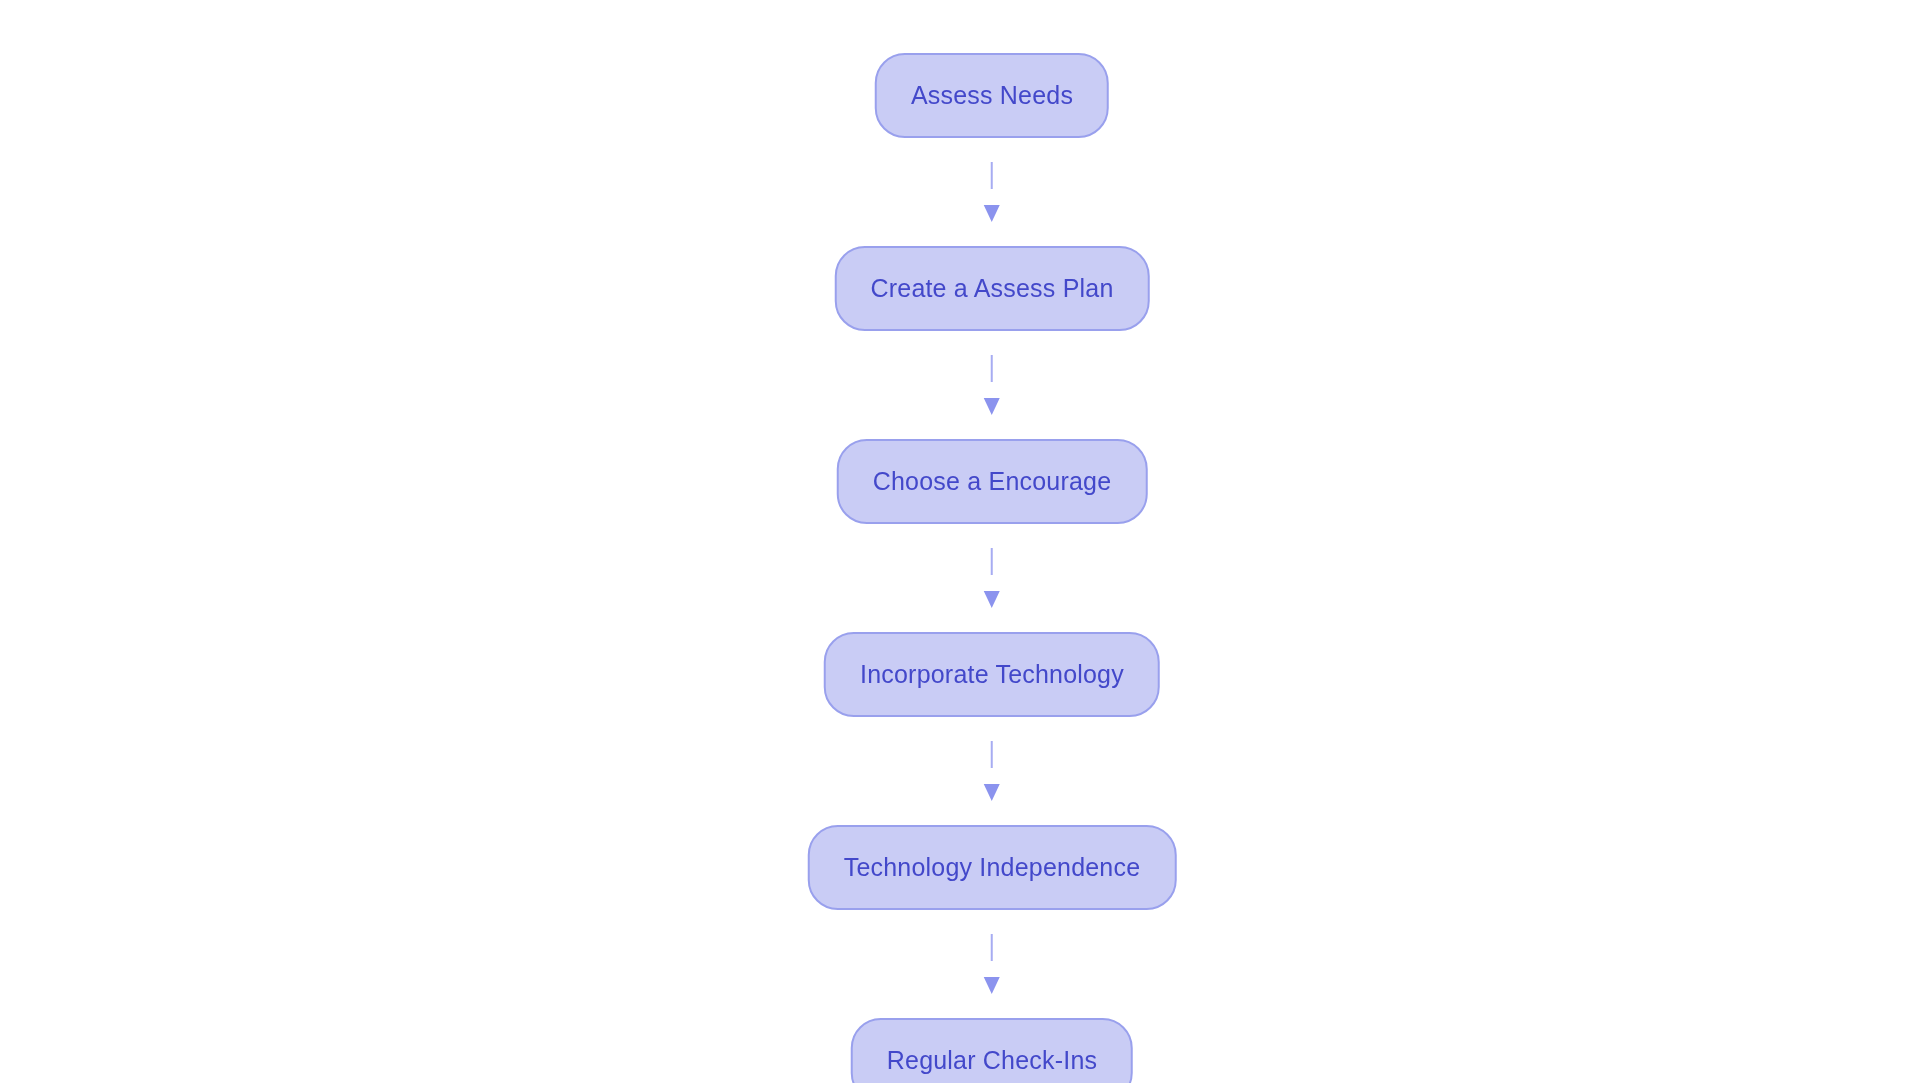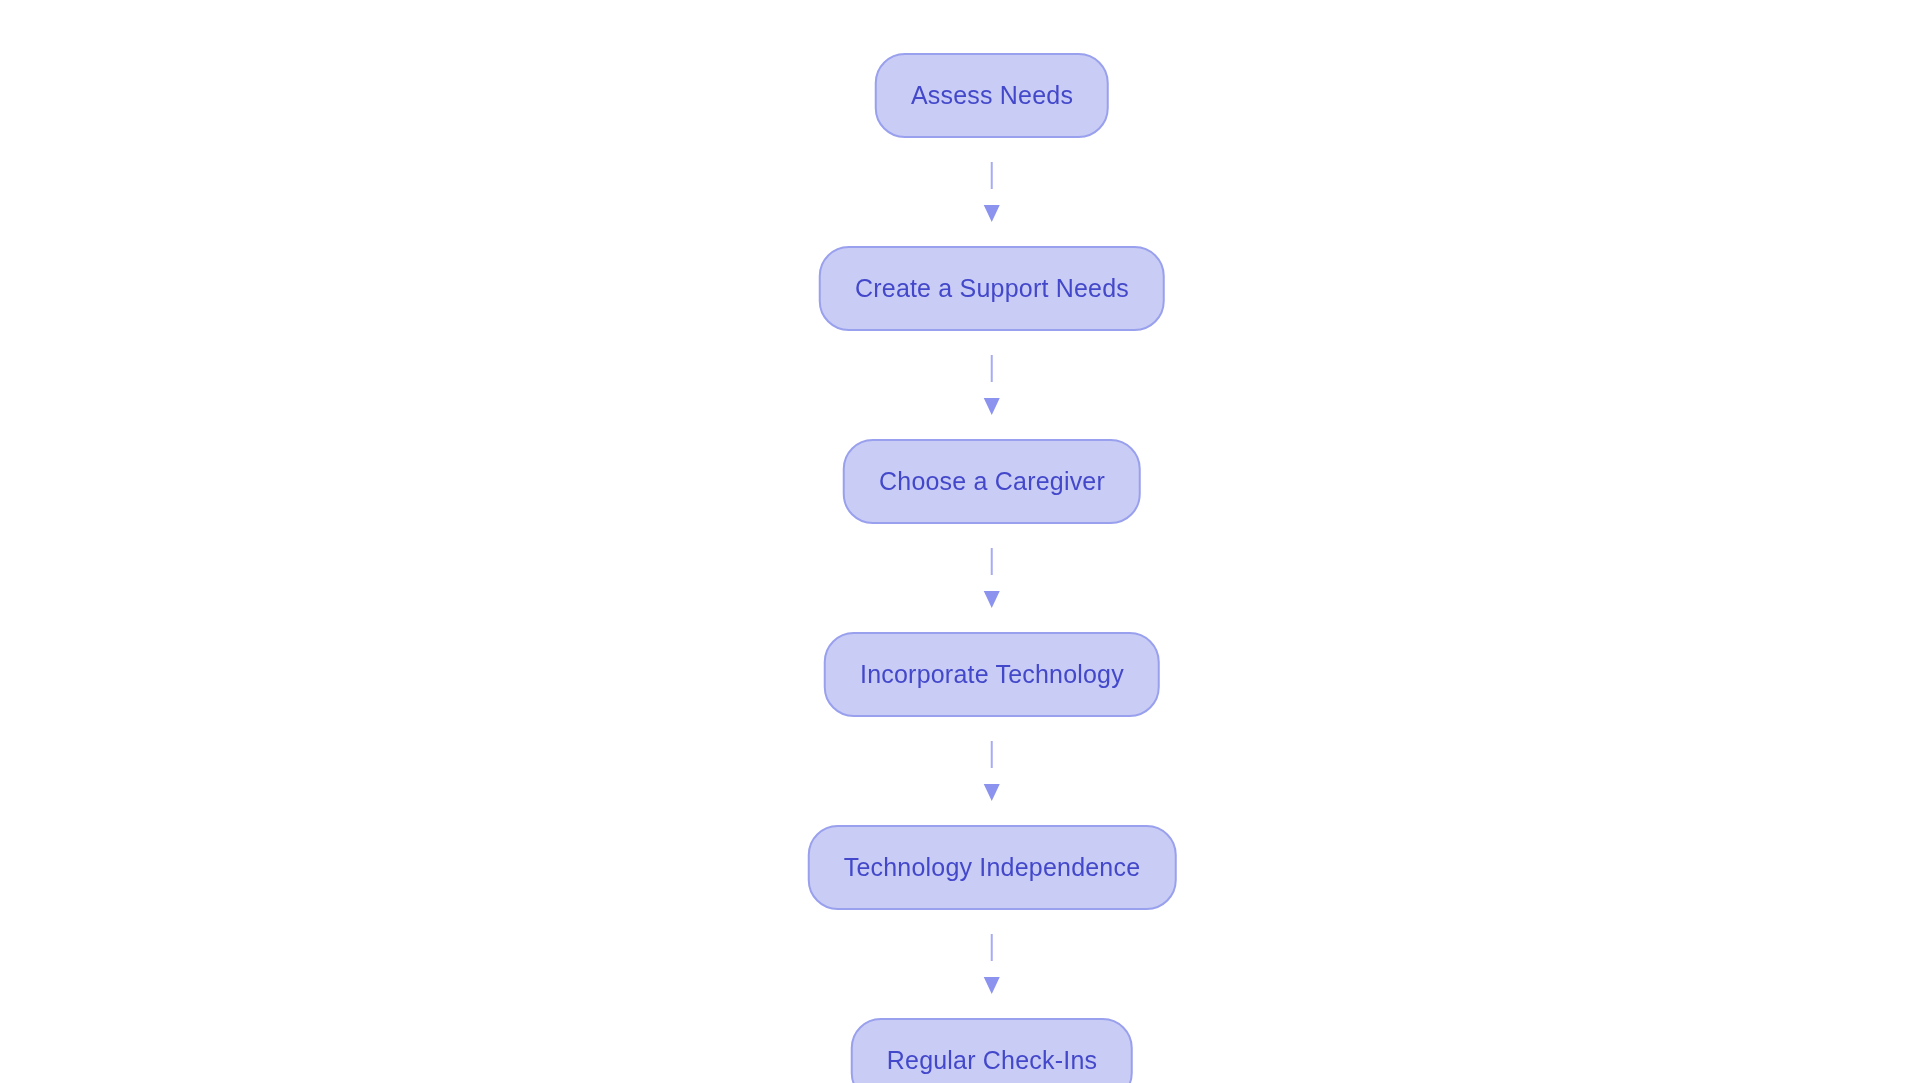--- a/index.html
+++ b/index.html
@@ -76,30 +76,30 @@
     <div class="node">
       <span>Assess Needs</span>
     </div>
 
     <div class="arrow">
       <div class="line"></div>
       <div class="head"></div>
     </div>
 
     <div class="node">
-      <span>Create a Support Needs</span>
+      <span>Create a Assess Plan</span>
     </div>
 
     <div class="arrow">
       <div class="line"></div>
       <div class="head"></div>
     </div>
 
     <div class="node">
-      <span>Choose a Caregiver</span>
+      <span>Choose a Encourage</span>
     </div>
 
     <div class="arrow">
       <div class="line"></div>
       <div class="head"></div>
     </div>
 
     <div class="node">
       <span>Incorporate Technology</span>
     </div>

